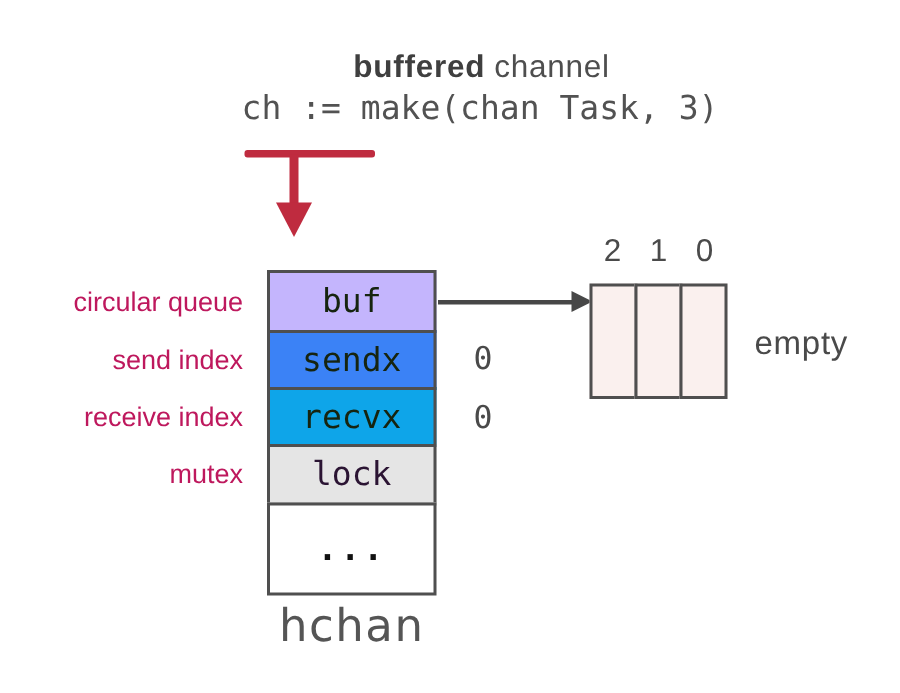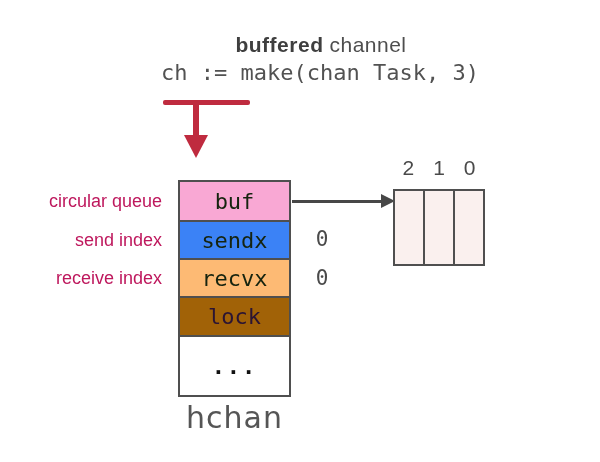--- a/index.html
+++ b/index.html
@@ -49,24 +49,24 @@
     box-sizing: border-box;
     width: 113px;
     border: 2px solid #4f4f4f;
     margin-top: -2px;
     display: flex; align-items: center; justify-content: center;
     font-family: "DejaVu Sans Mono", monospace;
     font-size: 22px;
     color: #16240f;
   }
   .row:first-child { margin-top: 0; }
-  .row-buf   { height: 42px; background: #f9a8d4; }
+  .row-buf   { height: 42px; background: #c4b5fd; }
   .row-sendx { height: 40px; background: #3b82f6; }
-  .row-recvx { height: 40px; background: #fdba74; }
-  .row-lock  { height: 41px; background: #a16207; color: #2b1433; }
+  .row-recvx { height: 40px; background: #0ea5e9; }
+  .row-lock  { height: 41px; background: #e5e5e5; color: #2b1433; }
   .row-dots  { height: 62px; background: #ffffff; color: #111111; font-weight: bold; letter-spacing: 2px; }
 
   
   .field-label {
     position: absolute;
     right: 438px;
     width: 160px;
     text-align: right;
     font-size: 18px;
     color: #be185d;
@@ -150,20 +150,21 @@
   </div>
   <div class="code-line">ch := make(chan Task, 3)</div>
 
   <div class="red-bar"></div>
   <div class="red-stem"></div>
   <div class="red-head"></div>
 
   <div class="field-label lbl-queue">circular queue</div>
   <div class="field-label lbl-recv">receive index</div>
   <div class="field-label lbl-send">send index</div>
+  <div class="field-label lbl-mutex">mutex</div>
 
   <div class="struct">
     <div class="row row-buf">
         <span>buf</span>
       </div>
     <div class="row row-sendx">
         <span>sendx</span>
       </div>
     <div class="row row-recvx">
         <span>recvx</span>
@@ -185,17 +186,18 @@
   <div class="buf-indices">
     <span>2</span>
     <span>1</span>
     <span>0</span>
   </div>
   <div class="buf-array">
     <div class="cell"></div>
     <div class="cell"></div>
     <div class="cell"></div>
   </div>
+  <div class="buf-status">empty</div>
 
   <div class="struct-caption">hchan</div>
 
 
 </div>
 
 </body></html>

